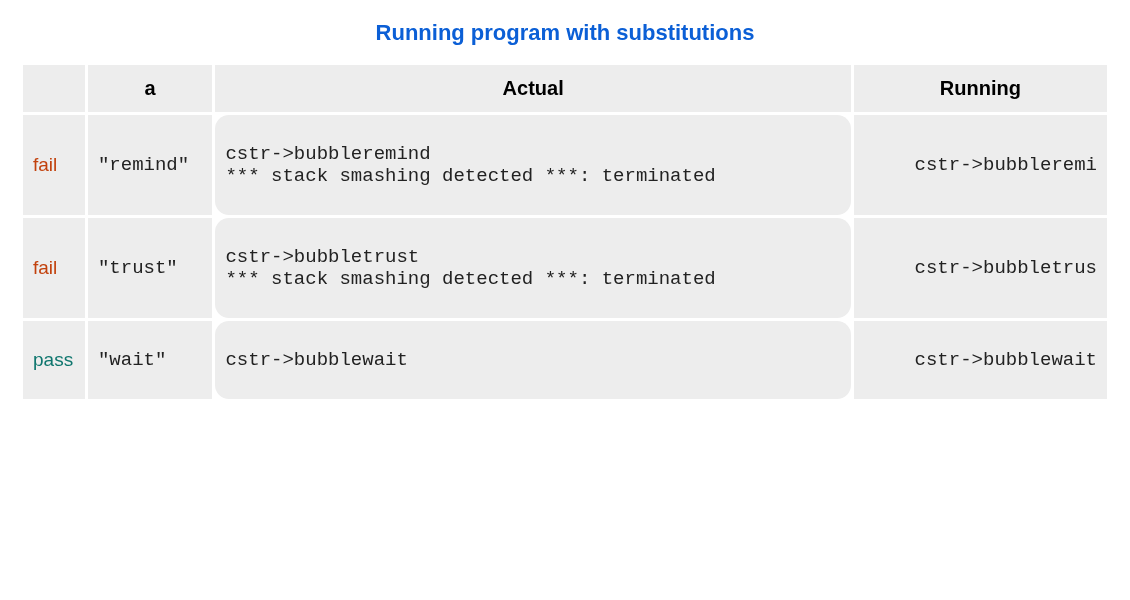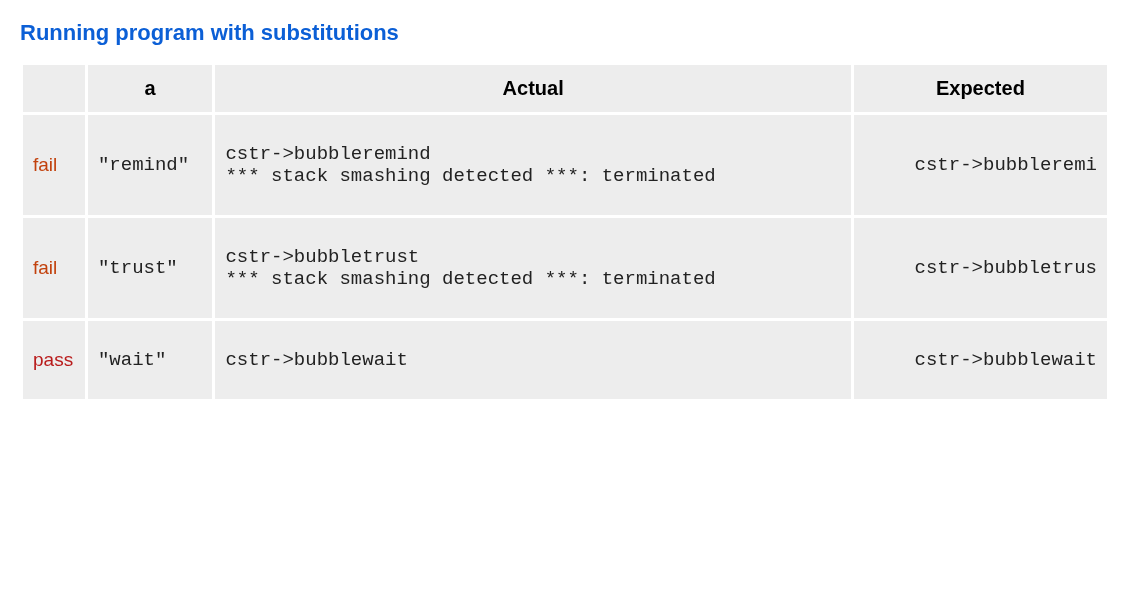--- a/index.html
+++ b/index.html
@@ -11,20 +11,21 @@
       font-family: -apple-system, BlinkMacSystemFont, "Segoe UI", Helvetica, Arial, sans-serif;
       background: #ffffff;
       padding: 20px;
       width: 1130px;
     }
     .title {
       color: #0b5fd6;
       font-size: 22px;
       font-weight: 700;
       margin-bottom: 16px;
+      text-align: center;
     }
     table {
       border-collapse: separate;
       border-spacing: 3px;
       width: 1090px;
     }
     th {
       background: #ededed;
       font-weight: 700;
       font-size: 20px;
@@ -42,50 +43,51 @@
       font-size: 19px;
     }
     td.status-cell {
       font-family: -apple-system, BlinkMacSystemFont, "Segoe UI", Helvetica, Arial, sans-serif;
       width: 62px;
     }
     td.status-cell.fail {
       color: #c2410c;
     }
     td.status-cell.pass {
-      color: #b91c1c;
+      color: #0f766e;
     }
     td.mono {
       font-family: "SF Mono", "Menlo", "Consolas", "Liberation Mono", monospace;
       white-space: pre;
       color: #222;
     }
     td.a-cell {
       width: 125px;
     }
     td.actual-cell {
       width: 640px;
+      border-radius: 14px;
     }
     td.expected-cell {
       width: 255px;
       text-align: right;
     }
   </style>
 </head>
 <body>
 
 <div class="title">Running program with substitutions</div>
 
 <table>
   <thead>
     <tr>
       <th class="status-header"></th>
       <th>a</th>
       <th>Actual</th>
-      <th>Expected</th>
+      <th>Running</th>
     </tr>
   </thead>
   <tbody>
     <tr>
       <td class="status-cell fail">fail</td>
       <td class="mono a-cell">"remind"</td>
       <td class="mono actual-cell">cstr-&gt;bubbleremind
 *** stack smashing detected ***: terminated</td>
       <td class="mono expected-cell">cstr-&gt;bubbleremi</td>
     </tr>

